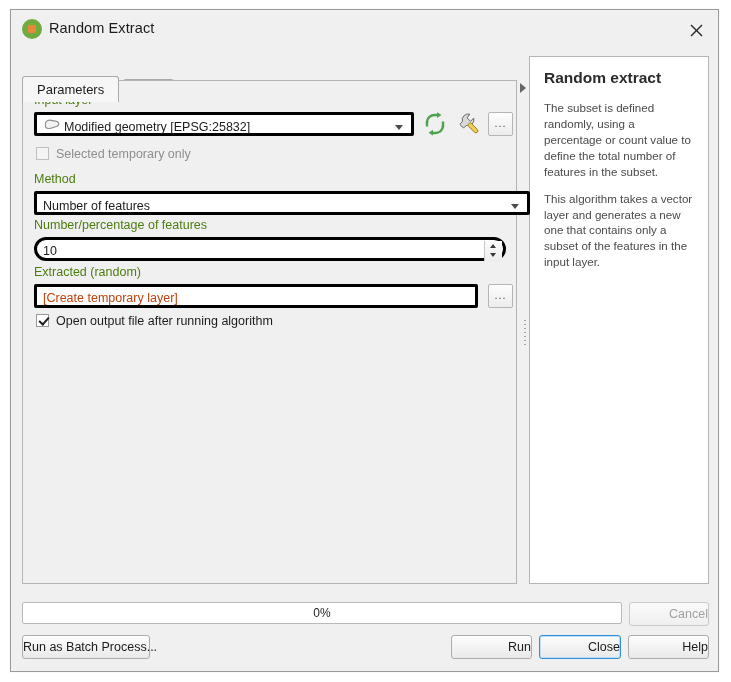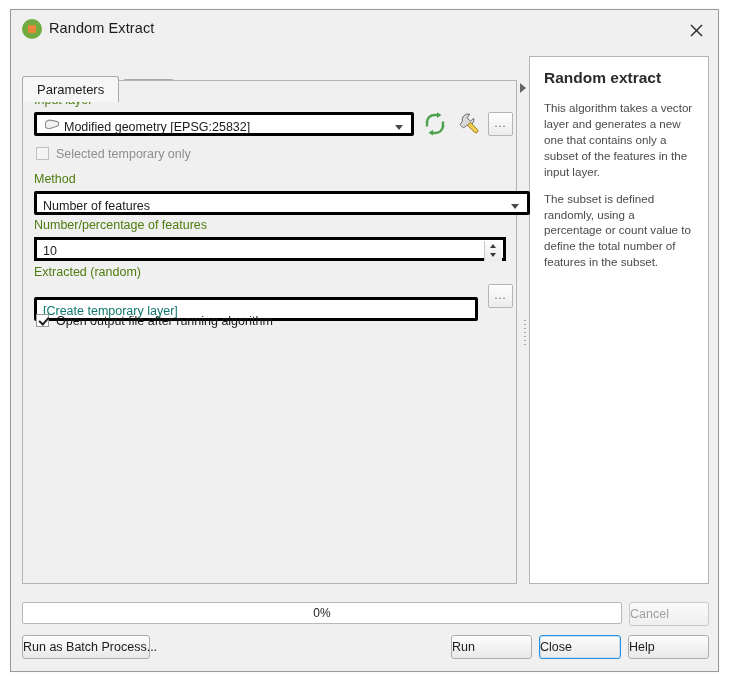--- a/index.html
+++ b/index.html
@@ -169,28 +169,27 @@
     vertical-align: -2px;
     margin-right: 3px;
   }
   .combo .combo-text { vertical-align: middle; }
 
   .textbox {
     height: 24px;
     line-height: 22px;
     padding-left: 6px;
     border-radius: 2px;
-    color: #0f766e;
-    margin-top: 13px;
+    color: #c2410c;
   }
   .spin {
     height: 24px;
     line-height: 22px;
     padding-left: 6px;
-    border-radius: 0;
+    border-radius: 12px;
   }
   .spin .spin-btns {
     position: absolute;
     right: 1px;
     top: 1px;
     width: 17px;
     height: 20px;
     background: linear-gradient(#fcfcfc,#ededed);
     border-left: 1px solid #c6c6c6;
   }
@@ -337,21 +336,21 @@
     line-height: 20px;
     color: #1c1c1c;
     border-radius: 2px;
   }
 
   
   .btn {
     position: absolute;
     height: 24px;
     line-height: 22px;
-    text-align: left;
+    text-align: right;
     font-size: 12.5px;
     color: #1c1c1c;
     background: linear-gradient(#fdfdfd,#e9e9e9);
     border: 1px solid #adadad;
     border-radius: 3px;
     box-sizing: border-box;
     white-space: nowrap;
   }
   .btn.disabled { color: #a0a0a0; border-color: #c9c9c9;
     background: linear-gradient(#fafafa,#efefef); }
@@ -464,22 +463,22 @@
 
     </div>
 
     <div class="splitter">
       <span class="collapse-arrow"></span>
       <span class="grip"></span>
     </div>
 
     <div class="help-panel">
       <div class="help-title">Random extract</div>
+      <p class="help-para">The subset is defined randomly, using a percentage or count value to define the total number of features in the subset.</p>
       <p class="help-para">This algorithm takes a vector layer and generates a new one that contains only a subset of the features in the input layer.</p>
-      <p class="help-para">The subset is defined randomly, using a percentage or count value to define the total number of features in the subset.</p>
     </div>
 
     <div class="progress">
       <span>0%</span>
     </div>
     <div class="btn disabled" style="left:618px; top:592px; width:80px;">
       <span>Cancel</span>
     </div>
 
     <div class="btn" style="left:11px; top:625px; width:128px;">

